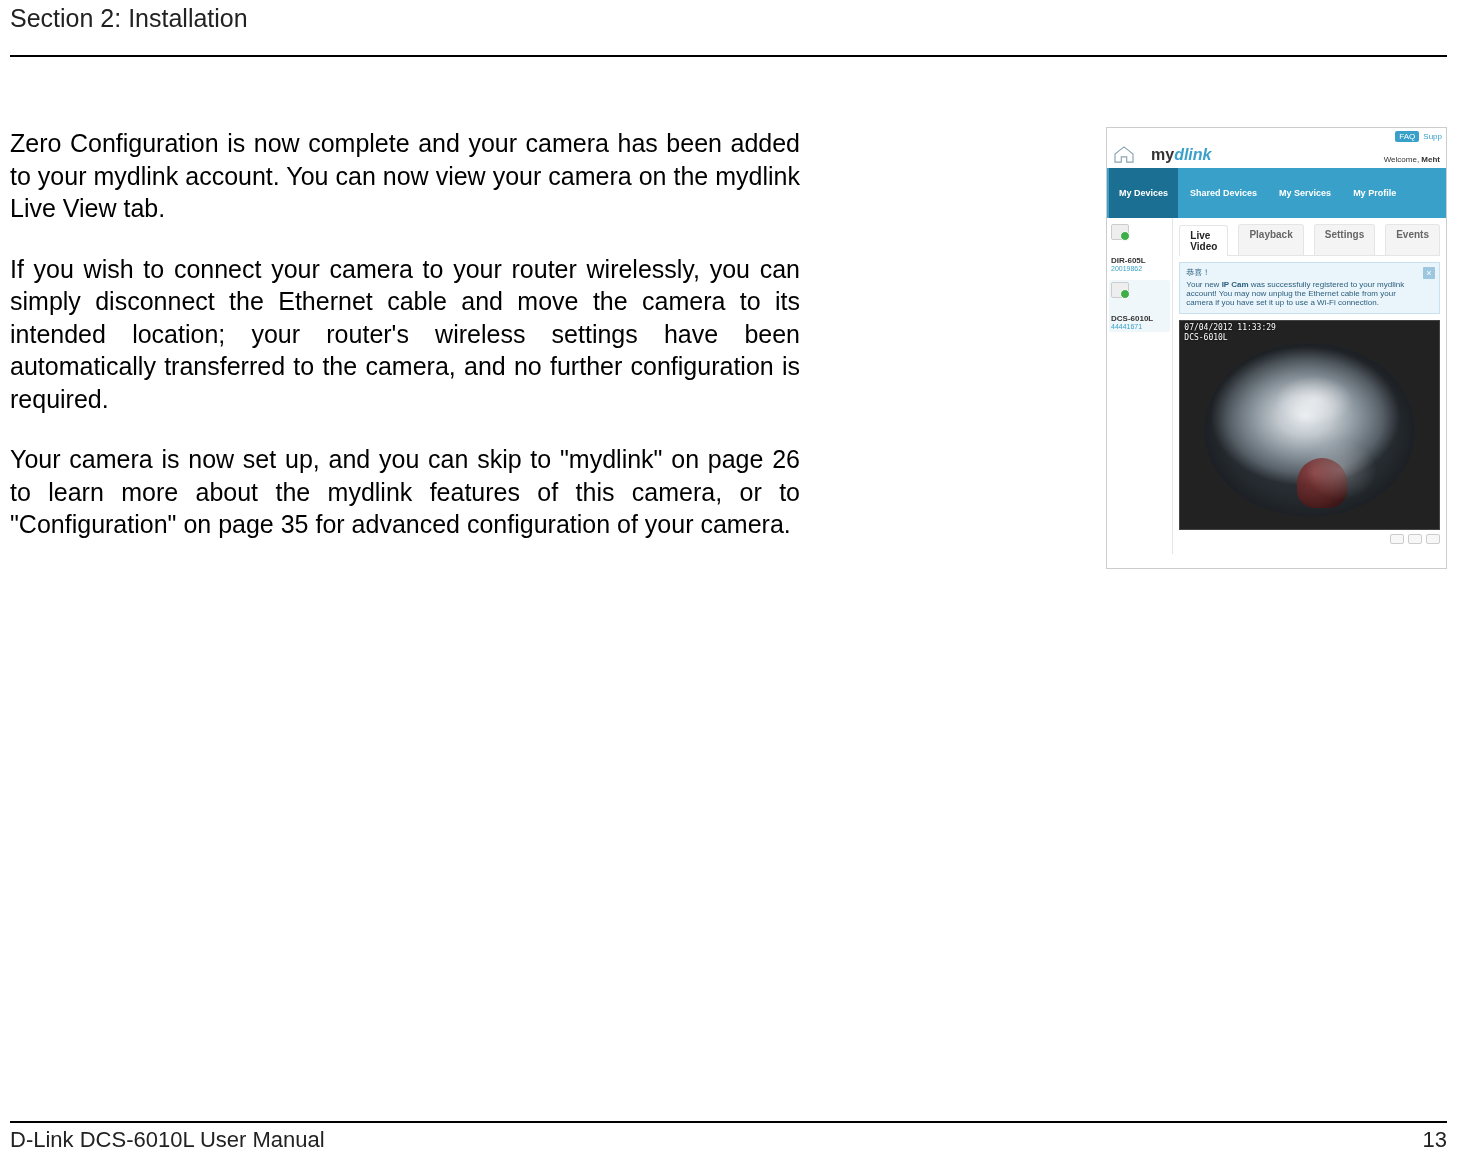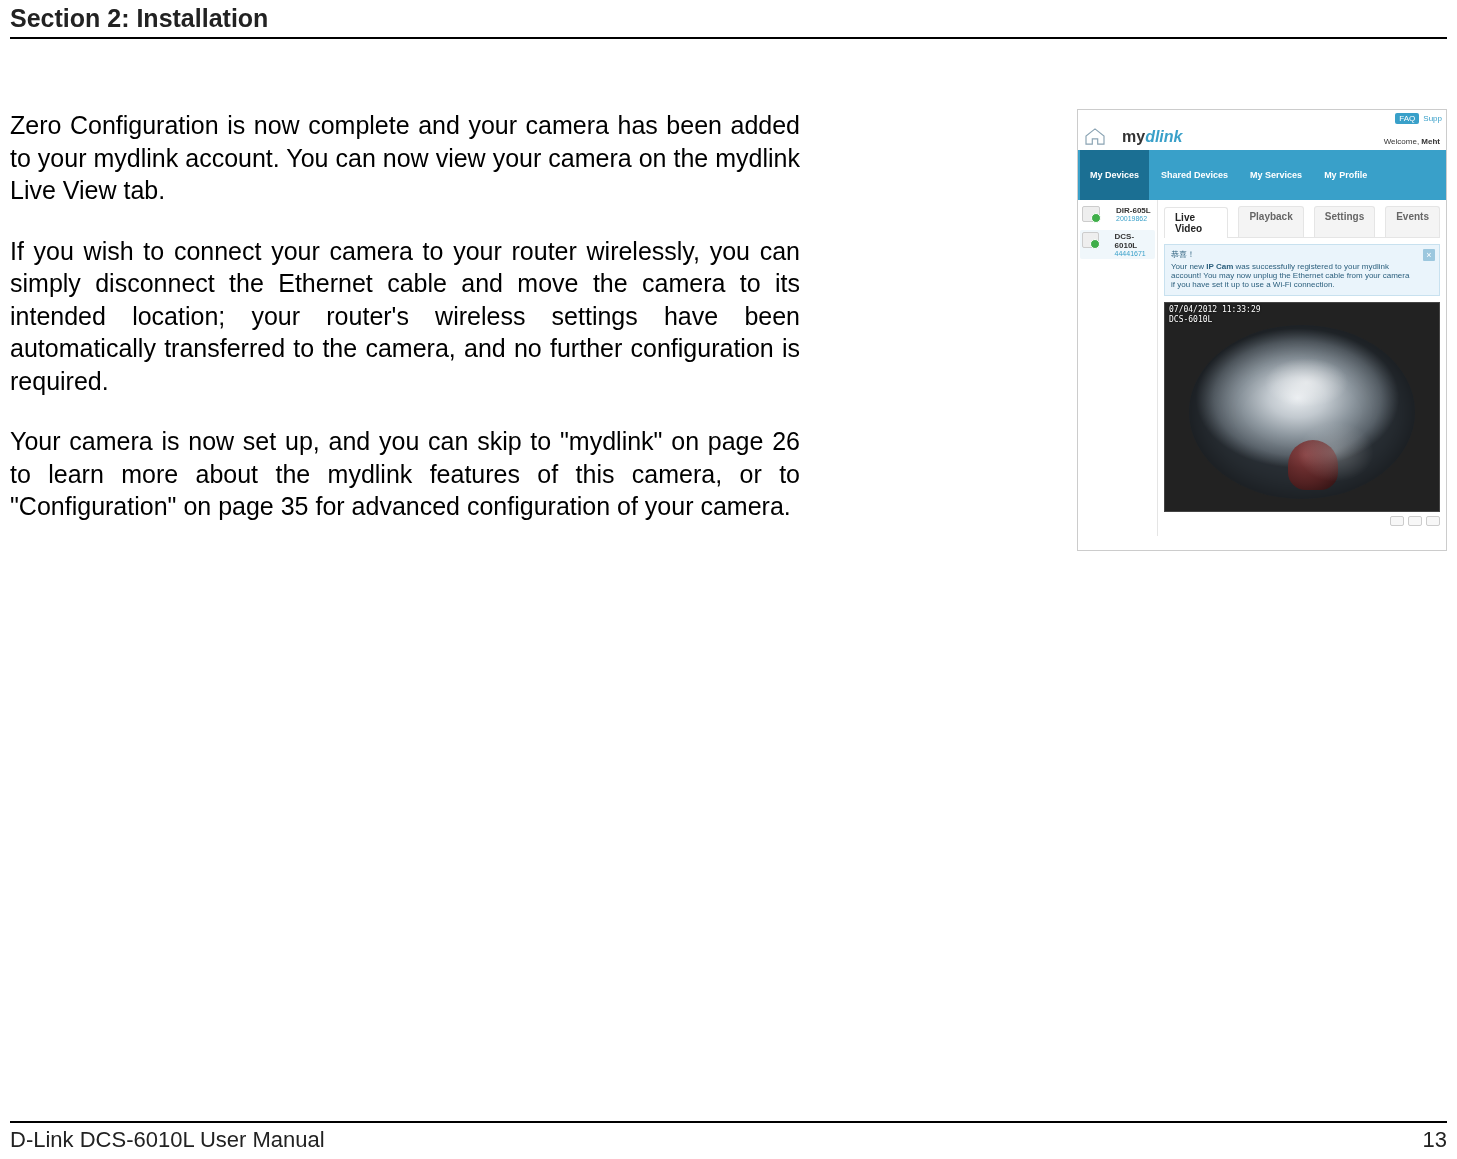--- a/index.html
+++ b/index.html
@@ -7,43 +7,43 @@
     font-family: "Myriad Pro", "Segoe UI", Arial, sans-serif;
     width: 1457px;
     height: 1159px;
     background: #fff;
     color: #222;
     position: relative;
     padding: 0 10px;
   }
   .header {
     border-bottom: 2px solid #000;
-    padding: 4px 0 4px 0;
+    padding: 4px 0 22px 0;
     font-size: 25px;
-    font-weight: 700;
+    font-weight: 400;
   }
   .content-row {
     display: flex;
     margin-top: 70px;
     gap: 20px;
   }
   .body-text {
     flex: 0 0 790px;
     font-size: 25px;
     line-height: 1.3;
     color: #000000;
   }
   .body-text p { margin-bottom: 28px; text-align: justify; }
   .screenshot-wrap {
     flex: 1;
     display: flex;
     justify-content: flex-end;
   }
   .screenshot {
-    width: 370px;
+    width: 341px;
     border: 1px solid #ccc;
     background: #fff;
     font-family: Arial, sans-serif;
   }
   .ss-topbar {
     height: 16px;
     background: #fff;
     display: flex;
     justify-content: flex-end;
     align-items: center;
@@ -103,20 +103,21 @@
     border-right: 1px solid #e5e5e5;
     display: flex;
     flex-direction: column;
     gap: 6px;
     font-size: 8px;
   }
   .ss-dev {
     display: flex;
     gap: 16px;
     padding: 2px;
+    flex-direction: column;
   }
   .ss-dev.active { background: #f0f7fb; border-radius: 2px; }
   .ss-dev-icon {
     width: 18px; height: 16px;
     background: #eee;
     border: 1px solid #ccc;
     border-radius: 2px;
     position: relative;
   }
   .ss-dev-icon::after {

